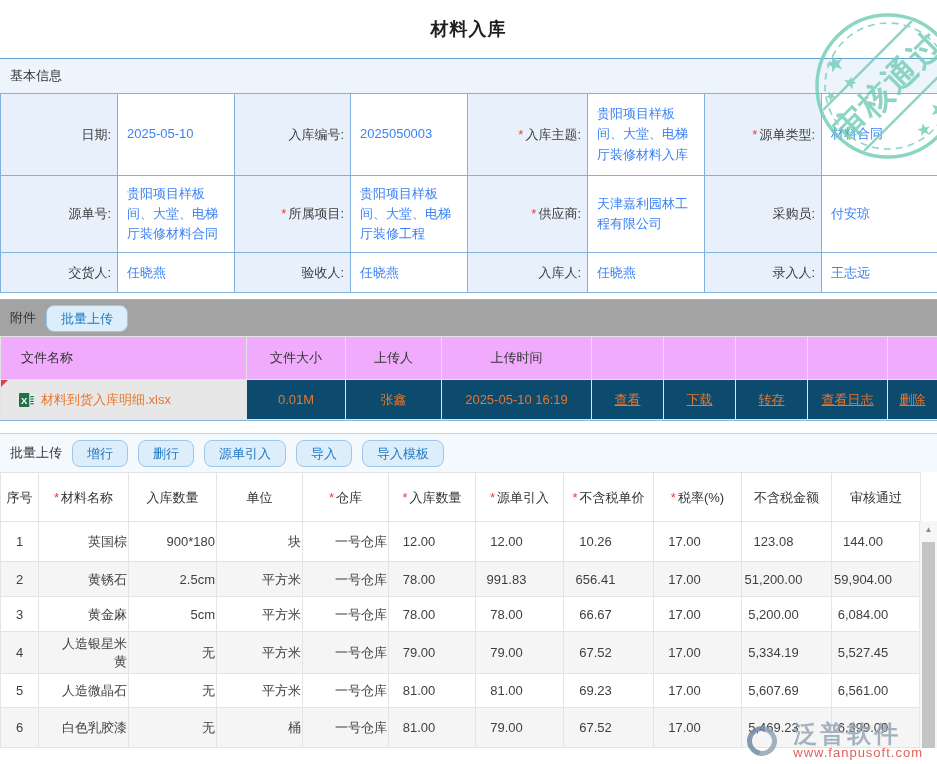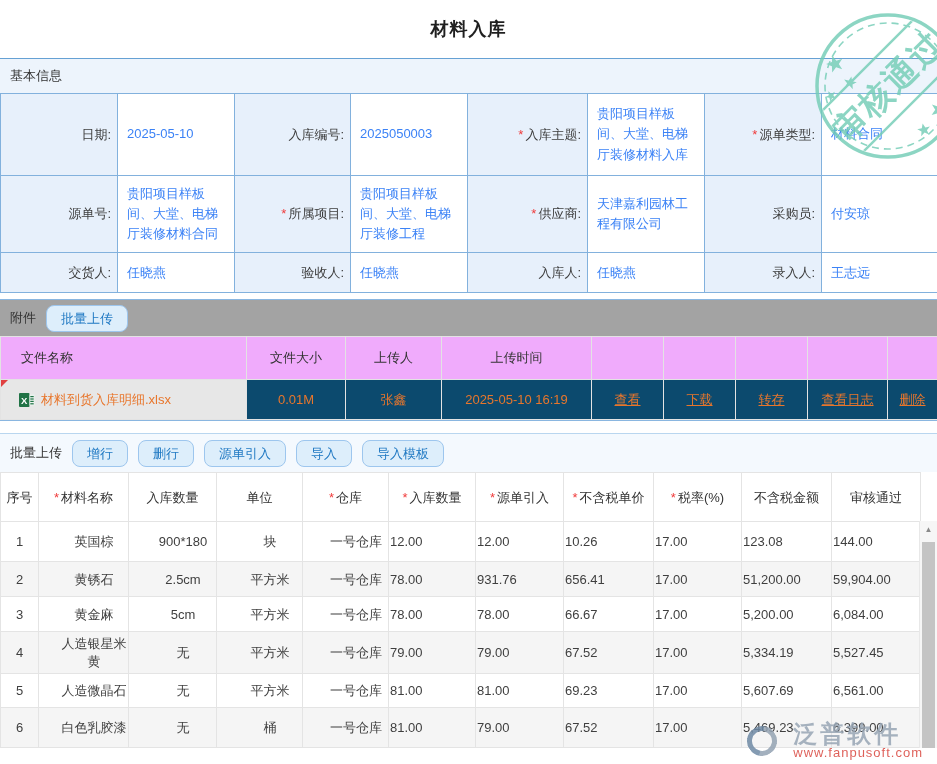--- a/index.html
+++ b/index.html
@@ -49,22 +49,22 @@
   .detail-wrap{position:relative;padding-right:17px}
   table.detail{width:920px;border-collapse:collapse;table-layout:fixed;font-size:13px}
   table.detail th,table.detail td{border:1px solid #e4e4e4;overflow:hidden}
   table.detail th{font-weight:400;color:#333;text-align:center;padding:4px 2px;line-height:1.35}
   tr.dh{height:49px}
   tr.dr1{height:40px}tr.dr2{height:35px}tr.dr3{height:35px}
   tr.dr4{height:42px}tr.dr5{height:34px}tr.dr6{height:40px}
   table.detail td{background:#fff;color:#3f3f3f;line-height:1.35}
   table.detail tr.even td{background:#f5f5f5}
   td.idx{text-align:center}
-  td.txt{text-align:center;padding-left:22px}
-  td.num{text-align:left;padding-right:27px}
+  td.txt{text-align:right;padding-left:22px}
+  td.num{text-align:center;padding-right:27px}
 
   
   .v-scrollbar{position:absolute;top:49px;right:0;bottom:0;width:17px;
     background:#f6f6f6;border-left:1px solid #e8e8e8}
   .sb-arrow{height:16px;display:flex;align-items:center;justify-content:center;
     font-size:8px;color:#8a8a8a;user-select:none}
   .sb-thumb{position:absolute;top:21px;left:2px;right:2px;bottom:0;background:#c4c4c4}
 
   
   .stamp{position:absolute;left:793px;top:12px;opacity:.82;pointer-events:none}
@@ -247,21 +247,21 @@
         <td class="num">123.08</td>
         <td class="num">144.00</td>
       </tr>
       <tr class="dr2 even">
         <td class="idx">2</td>
         <td class="txt">黄锈石</td>
         <td class="txt">2.5cm</td>
         <td class="txt">平方米</td>
         <td class="txt">一号仓库</td>
         <td class="num">78.00</td>
-        <td class="num">931.76</td>
+        <td class="num">991.83</td>
         <td class="num">656.41</td>
         <td class="num">17.00</td>
         <td class="num">51,200.00</td>
         <td class="num">59,904.00</td>
       </tr>
       <tr class="dr3">
         <td class="idx">3</td>
         <td class="txt">黄金麻</td>
         <td class="txt">5cm</td>
         <td class="txt">平方米</td>

